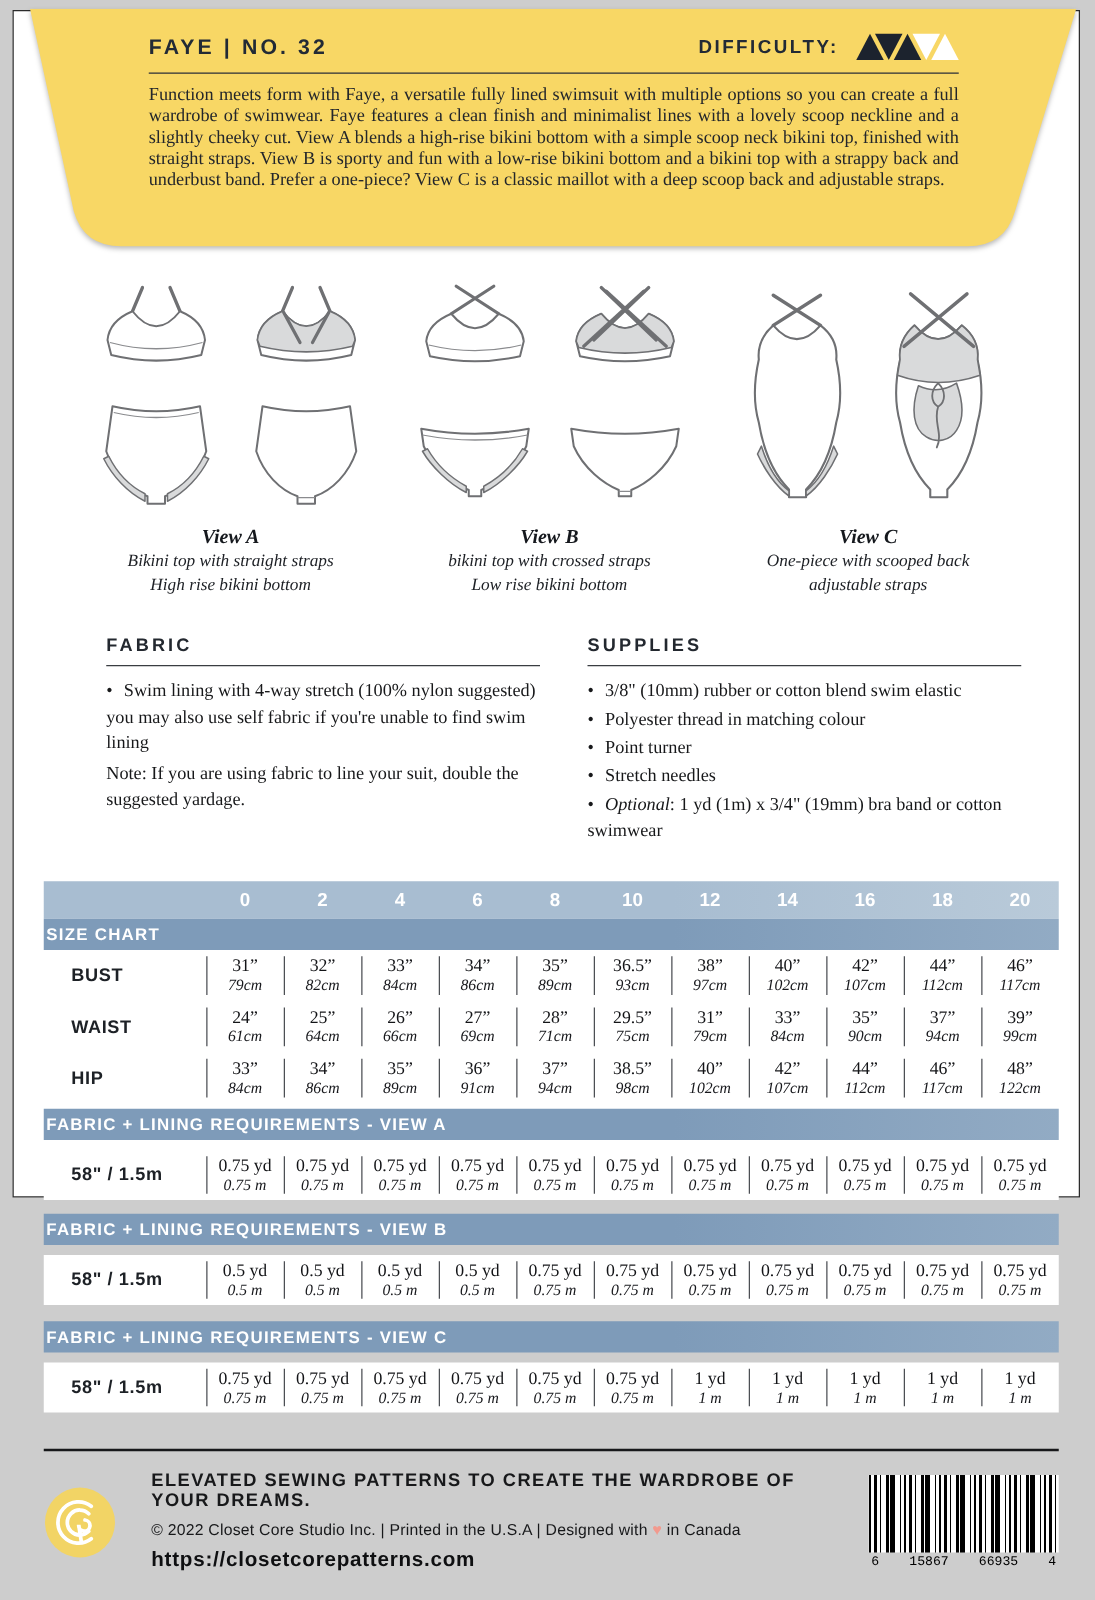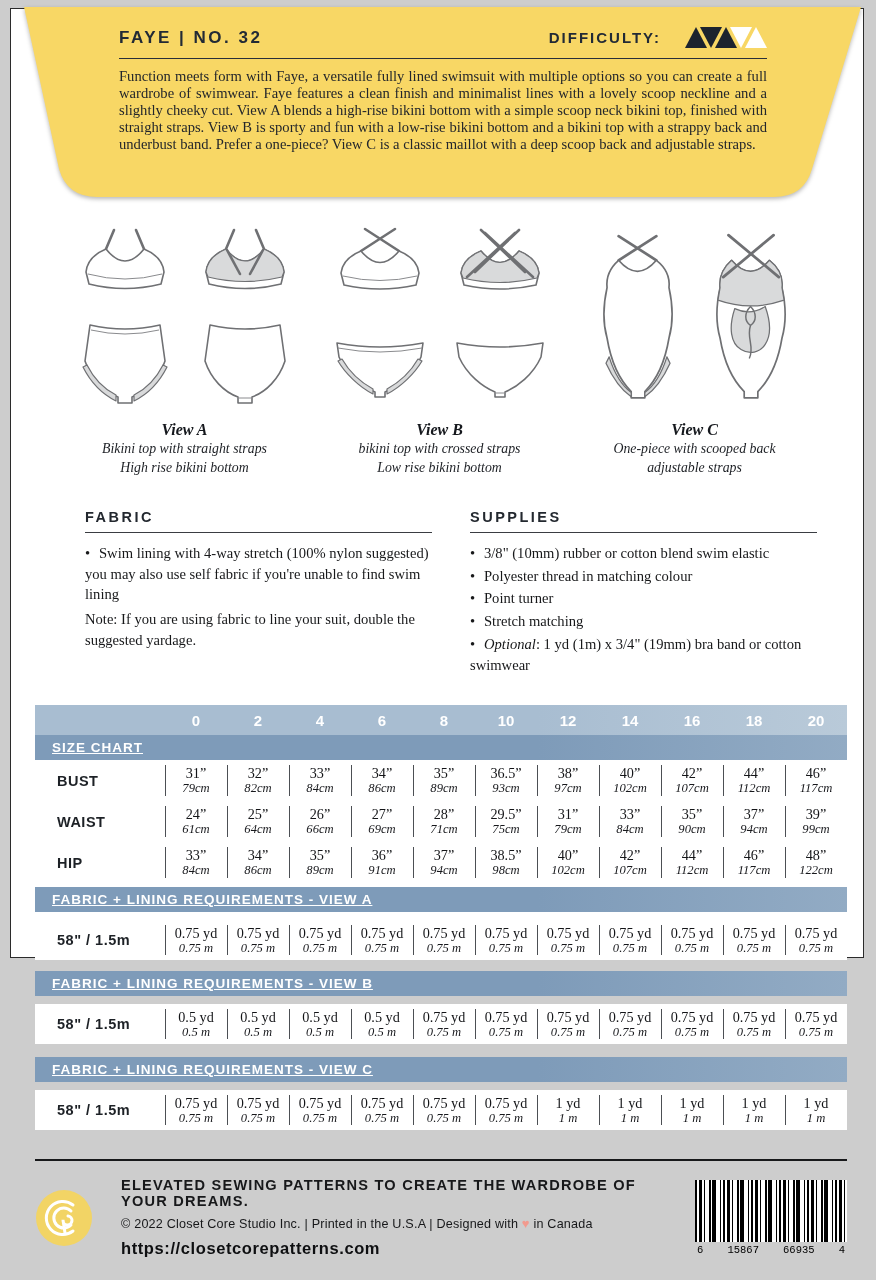--- a/index.html
+++ b/index.html
@@ -7,21 +7,21 @@
          font-family:"Liberation Sans",sans-serif;}
   .page{position:absolute;left:10px;top:8px;width:854px;height:950px;background:#ffffff;
         border:1.5px solid #2b2b2b;box-sizing:border-box;}
 
   
   .banner-wrap{position:absolute;top:-2px;left:-2px;width:856px;height:200px;}
   .banner-svg{position:absolute;top:0;left:0;filter:drop-shadow(0 2px 2px rgba(0,0,0,.28));}
   .banner-content{position:absolute;top:20px;left:110px;width:648px;}
   .banner-top{display:flex;justify-content:space-between;align-items:center;}
   .pattern-title{font-size:17px;font-weight:bold;letter-spacing:2.5px;color:#222a35;}
-  .difficulty{display:flex;align-items:center;gap:24px;justify-content:flex-end;}
+  .difficulty{display:flex;align-items:center;gap:14px;justify-content:flex-end;}
   .difficulty-label{font-size:15px;font-weight:bold;letter-spacing:2px;color:#222a35;}
   .tris{display:flex;align-items:center;}
   .tri{width:0;height:0;border-left:11px solid transparent;border-right:11px solid transparent;display:inline-block;}
   .tri + .tri{margin-left:-7px;}
   .tri.up.filled{border-bottom:21px solid #1c232e;}
   .tri.down.filled{border-top:21px solid #1c232e;}
   .tri.up.empty{border-bottom:21px solid #ffffff;}
   .tri.down.empty{border-top:21px solid #ffffff;}
   .banner-rule{border:none;border-top:1.6px solid #2a2f38;margin:10px 0 9px 0;}
   .description{font-family:"Liberation Serif",serif;font-size:14.6px;line-height:1.17;
@@ -50,22 +50,22 @@
   .bullet{display:inline-block;width:14px;}
   .note{font-family:"Liberation Serif",serif;font-size:14.6px;line-height:1.4;color:#17181a;margin-top:4px;}
 
   
   .tables{position:absolute;top:696px;left:24px;width:812px;}
   .sizes-band{height:30px;background:linear-gradient(90deg,#a8bdd1 0%,#a8bdd1 62%,#b9cad9 100%);
               display:flex;align-items:center;}
   .sizes-band .spacer{width:130px;}
   .sizes-band .size-num{flex:1;text-align:center;color:#fff;font-weight:bold;font-size:15px;}
   .band{height:25px;background:linear-gradient(90deg,#7e9bb9 0%,#7e9bb9 62%,#92abc4 100%);
-        color:#fff;display:flex;align-items:center;padding-left:17px;font-weight:bold;
-        font-size:13.5px;letter-spacing:1px;box-sizing:border-box;text-decoration:underline;}
+        color:#fff;display:flex;align-items:center;padding-left:2px;font-weight:bold;
+        font-size:13.5px;letter-spacing:1px;box-sizing:border-box;}
   .trow{display:flex;align-items:stretch;height:41px;background:#fff;}
   .trow.req{height:40px;}
   .tlabel{width:130px;display:flex;align-items:center;padding-left:22px;box-sizing:border-box;
           font-weight:bold;font-size:14.5px;letter-spacing:.5px;color:#1d2126;}
   .tcell{flex:1;position:relative;display:flex;flex-direction:column;justify-content:center;
          text-align:center;font-family:"Liberation Serif",serif;}
   .tcell::before{content:"";position:absolute;left:0;top:5px;bottom:5px;width:1px;background:#4c4f54;}
   .in,.yd{font-size:14.2px;color:#131417;line-height:1.15;}
   .cm,.m{font-size:12.6px;font-style:italic;color:#17181c;line-height:1.15;}
   .gap4{height:4px;} .gap8{height:8px;} .gap11{height:11px;} .gap13{height:13px;}
@@ -228,21 +228,21 @@
           <div class="item"><span class="bullet">•</span><span>Swim lining with 4-way stretch (100% nylon suggested) you may also use self fabric if you're unable to find swim lining</span></div>
           <div class="note">Note: If you are using fabric to line your suit, double the suggested yardage.</div>
         </div>
       </div>
       <div class="col">
         <div class="col-heading">SUPPLIES</div>
         <div class="serif-list">
           <div class="item"><span class="bullet">•</span><span>3/8" (10mm) rubber or cotton blend swim elastic</span></div>
           <div class="item"><span class="bullet">•</span><span>Polyester thread in matching colour</span></div>
           <div class="item"><span class="bullet">•</span><span>Point turner</span></div>
-          <div class="item"><span class="bullet">•</span><span>Stretch matching</span></div>
+          <div class="item"><span class="bullet">•</span><span>Stretch needles</span></div>
           <div class="item"><span class="bullet">•</span><i>Optional</i><span>: 1 yd  (1m) x 3/4" (19mm) bra band or cotton swimwear</span></div>
         </div>
       </div>
     </div>
 
     <div class="tables">
 
       <div class="sizes-band">
         <div class="spacer"></div>
         <div class="size-num">0</div>

